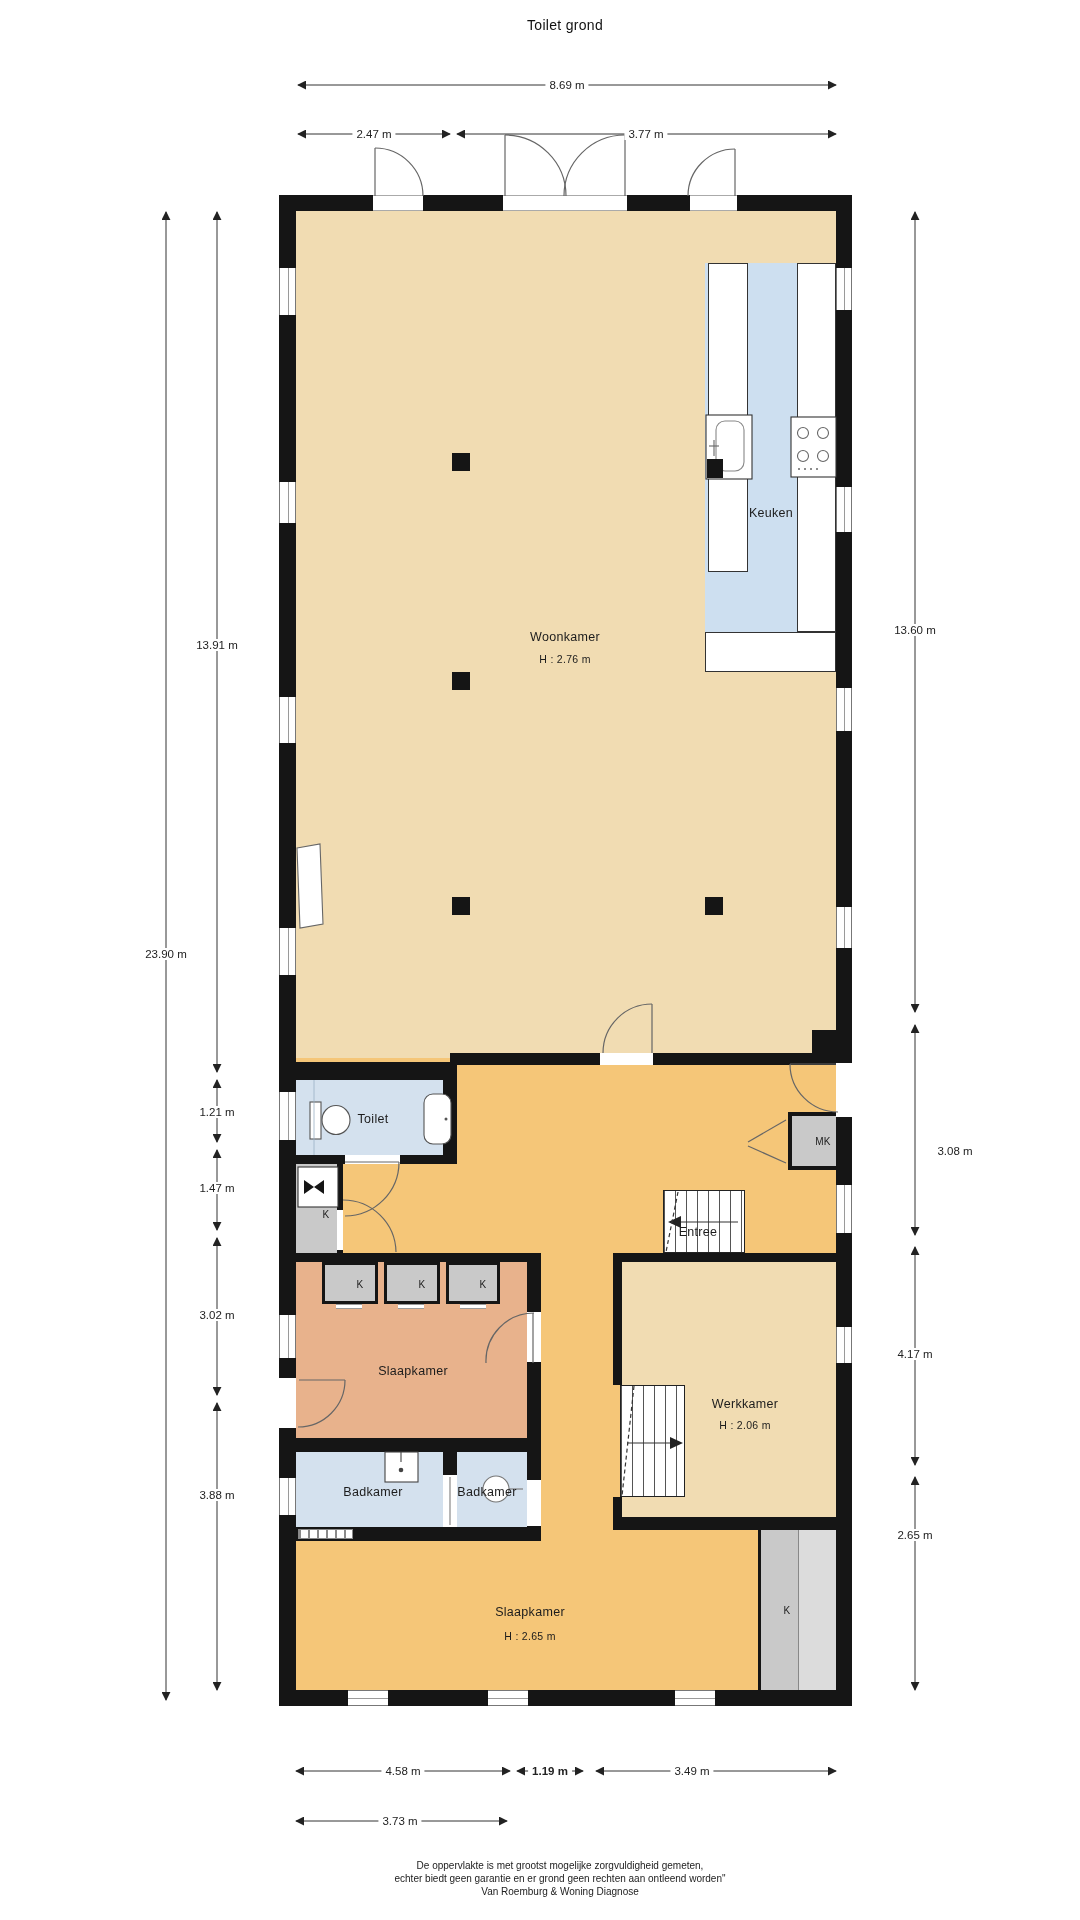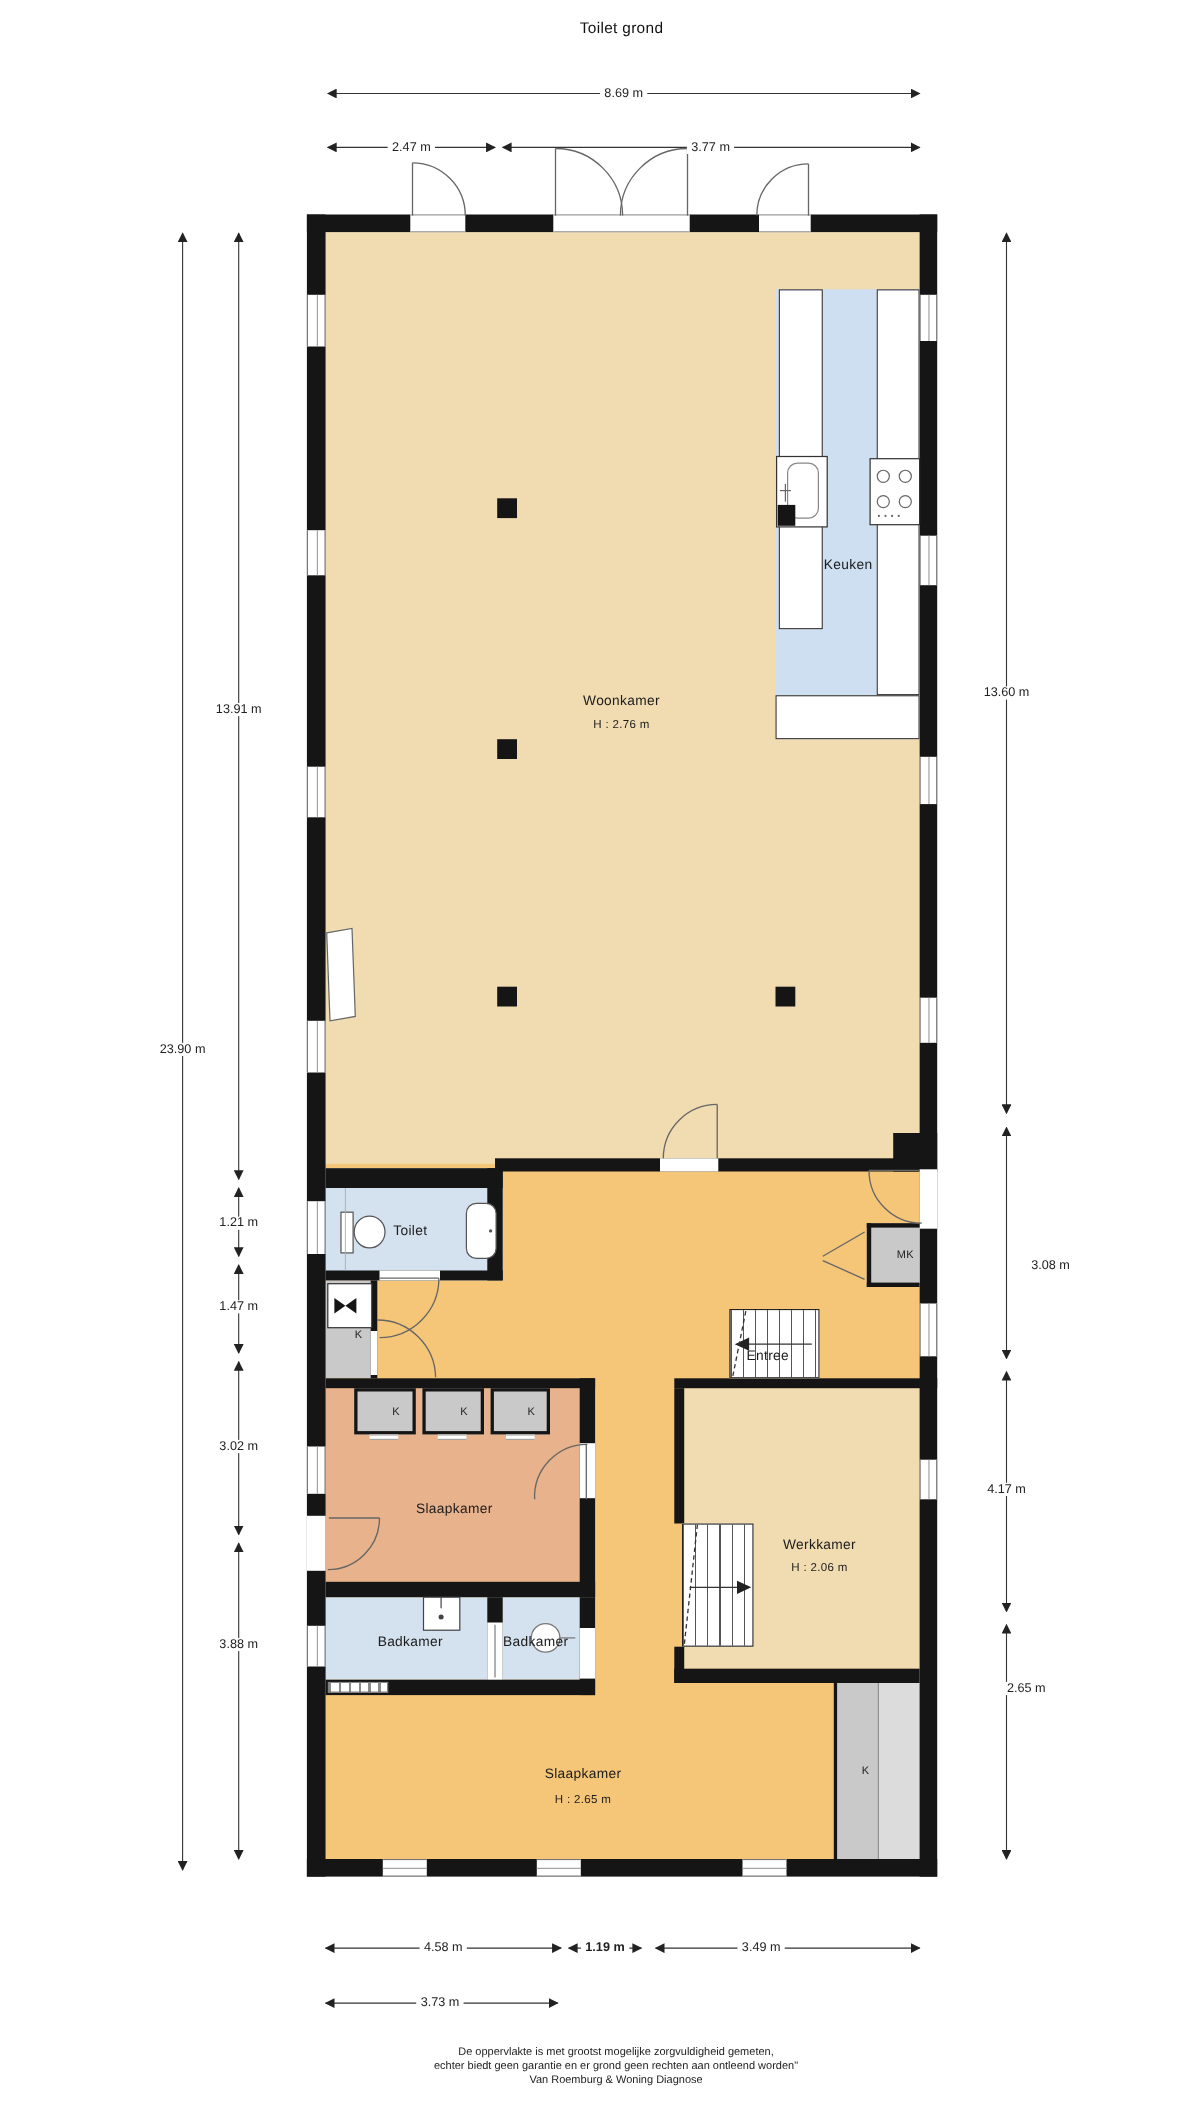--- a/index.html
+++ b/index.html
@@ -253,21 +253,21 @@
   <div class="dim" style="left:646px;top:134px;">3.77 m</div>
   <div class="dim" style="left:217px;top:645px;">13.91 m</div>
   <div class="dim" style="left:166px;top:954px;">23.90 m</div>
   <div class="dim" style="left:217px;top:1112px;">1.21 m</div>
   <div class="dim" style="left:217px;top:1188px;">1.47 m</div>
   <div class="dim" style="left:217px;top:1315px;">3.02 m</div>
   <div class="dim" style="left:217px;top:1495px;">3.88 m</div>
   <div class="dim" style="left:915px;top:630px;text-align:center;">13.60 m</div>
   <div class="dim" style="left:915px;top:1151px;margin-left:40px;">3.08 m</div>
   <div class="dim" style="left:915px;top:1354px;">4.17 m</div>
-  <div class="dim" style="left:915px;top:1535px;margin-left:18px;">2.65 m</div>
+  <div class="dim" style="left:915px;top:1535px;">2.65 m</div>
   <div class="dim" style="left:403px;top:1771px;">4.58 m</div>
   <div class="dim" style="left:550px;top:1771px;font-weight:bold;">1.19 m</div>
   <div class="dim" style="left:692px;top:1771px;">3.49 m</div>
   <div class="dim" style="left:400px;top:1821px;">3.73 m</div>
 
   <div class="footer-line" style="left:560px;top:1860px;">De oppervlakte is met grootst mogelijke zorgvuldigheid gemeten,</div>
   <div class="footer-line" style="left:560px;top:1873px;">echter biedt geen garantie en er grond geen rechten aan ontleend worden"</div>
   <div class="footer-line" style="left:560px;top:1886px;">Van Roemburg &amp; Woning Diagnose</div>
 
 </div>

